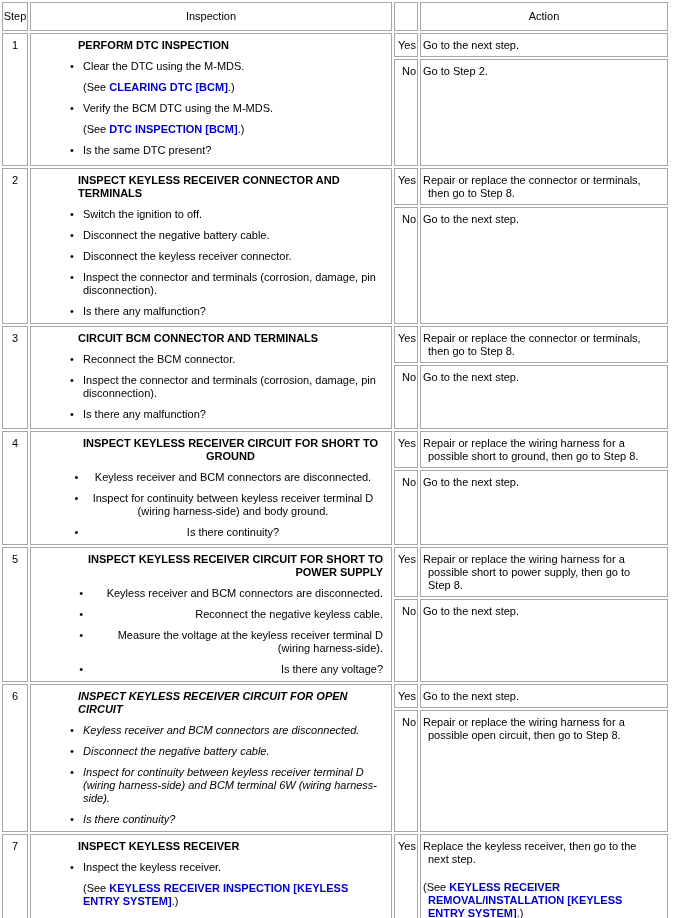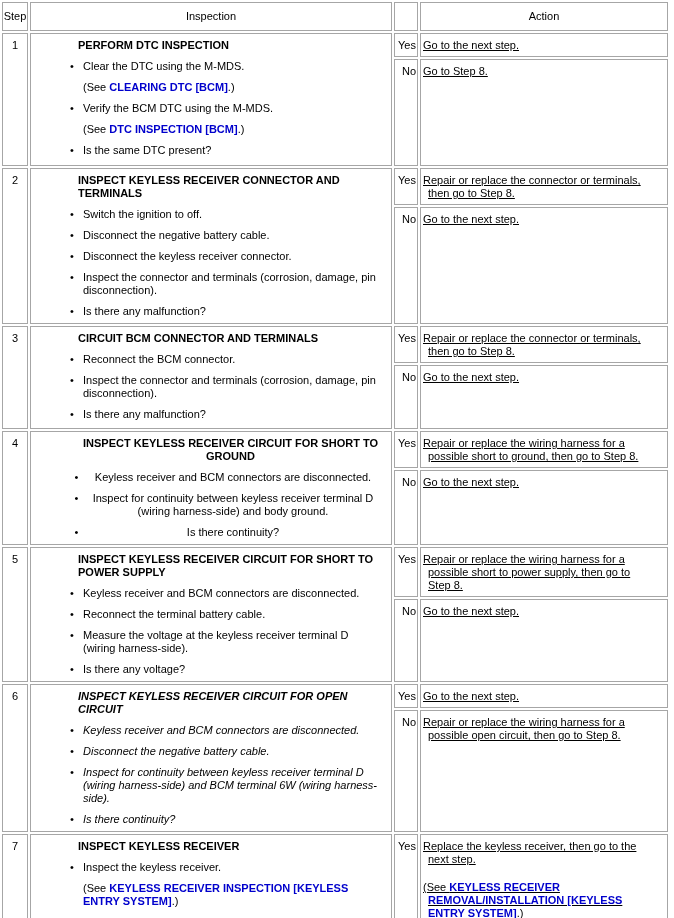--- a/index.html
+++ b/index.html
@@ -64,21 +64,20 @@
   .item-text { flex: 1 1 auto; }
 
   td.answer-cell {
     text-align: right;
     padding: 5px 1px 4px 0;
     line-height: 13px;
   }
   td.action-cell {
     padding: 5px 18px 4px 2px;
     line-height: 13px;
-    text-decoration: underline;
   }
   .action-par {
     padding-left: 5px;
     text-indent: -5px;
   }
   .action-par + .action-par { margin-top: 15px; }
 
   tr.first-answer { height: 1px; }
 
   a.doc-link {
@@ -86,21 +85,21 @@
     font-weight: bold;
     text-decoration: none;
     cursor: pointer;
   }
 
   
   .mh1 { min-height: 121px; }
   .mh2 { min-height: 143px; }
   .mh3 { min-height: 91px; }
   .mh4 { min-height: 101px; text-align: center; }
-  .mh5 { min-height: 123px; }
+  .mh5 { min-height: 123px; text-align: right; }
   .mh6 { min-height: 135px; font-style: italic; }
   .mh7 { min-height: 140px; }
 </style>
 </head>
 <body>
 
 <table class="diag">
   <colgroup>
     <col class="c-step">
     <col class="c-insp">
@@ -144,21 +143,21 @@
           </div>
         </td>
         <td class="answer-cell">Yes</td>
         <td class="action-cell">
           <div class="action-par"><span>Go to the next step.</span></div>
         </td>
       </tr>
       <tr>
         <td class="answer-cell">No</td>
         <td class="action-cell">
-          <div class="action-par"><span>Go to Step 8.</span></div>
+          <div class="action-par"><span>Go to Step 2.</span></div>
         </td>
       </tr>
     </tbody>
     <tbody>
       <tr class="first-answer">
         <td class="step-cell" rowspan="2">2</td>
         <td class="inspection-cell" rowspan="2">
           <div class="inspection-content mh2">
             <div class="inspection-title">INSPECT KEYLESS RECEIVER CONNECTOR AND TERMINALS</div>
             <div class="inspection-item">
@@ -264,21 +263,21 @@
         <td class="step-cell" rowspan="2">5</td>
         <td class="inspection-cell" rowspan="2">
           <div class="inspection-content mh5">
             <div class="inspection-title">INSPECT KEYLESS RECEIVER CIRCUIT FOR SHORT TO POWER SUPPLY</div>
             <div class="inspection-item">
               <span class="bullet-marker">•</span>
               <span class="item-text"><span>Keyless receiver and BCM connectors are disconnected.</span></span>
             </div>
             <div class="inspection-item">
               <span class="bullet-marker">•</span>
-              <span class="item-text"><span>Reconnect the terminal battery cable.</span></span>
+              <span class="item-text"><span>Reconnect the negative keyless cable.</span></span>
             </div>
             <div class="inspection-item">
               <span class="bullet-marker">•</span>
               <span class="item-text"><span>Measure the voltage at the keyless receiver terminal D (wiring harness-side).</span></span>
             </div>
             <div class="inspection-item">
               <span class="bullet-marker">•</span>
               <span class="item-text"><span>Is there any voltage?</span></span>
             </div>
           </div>

